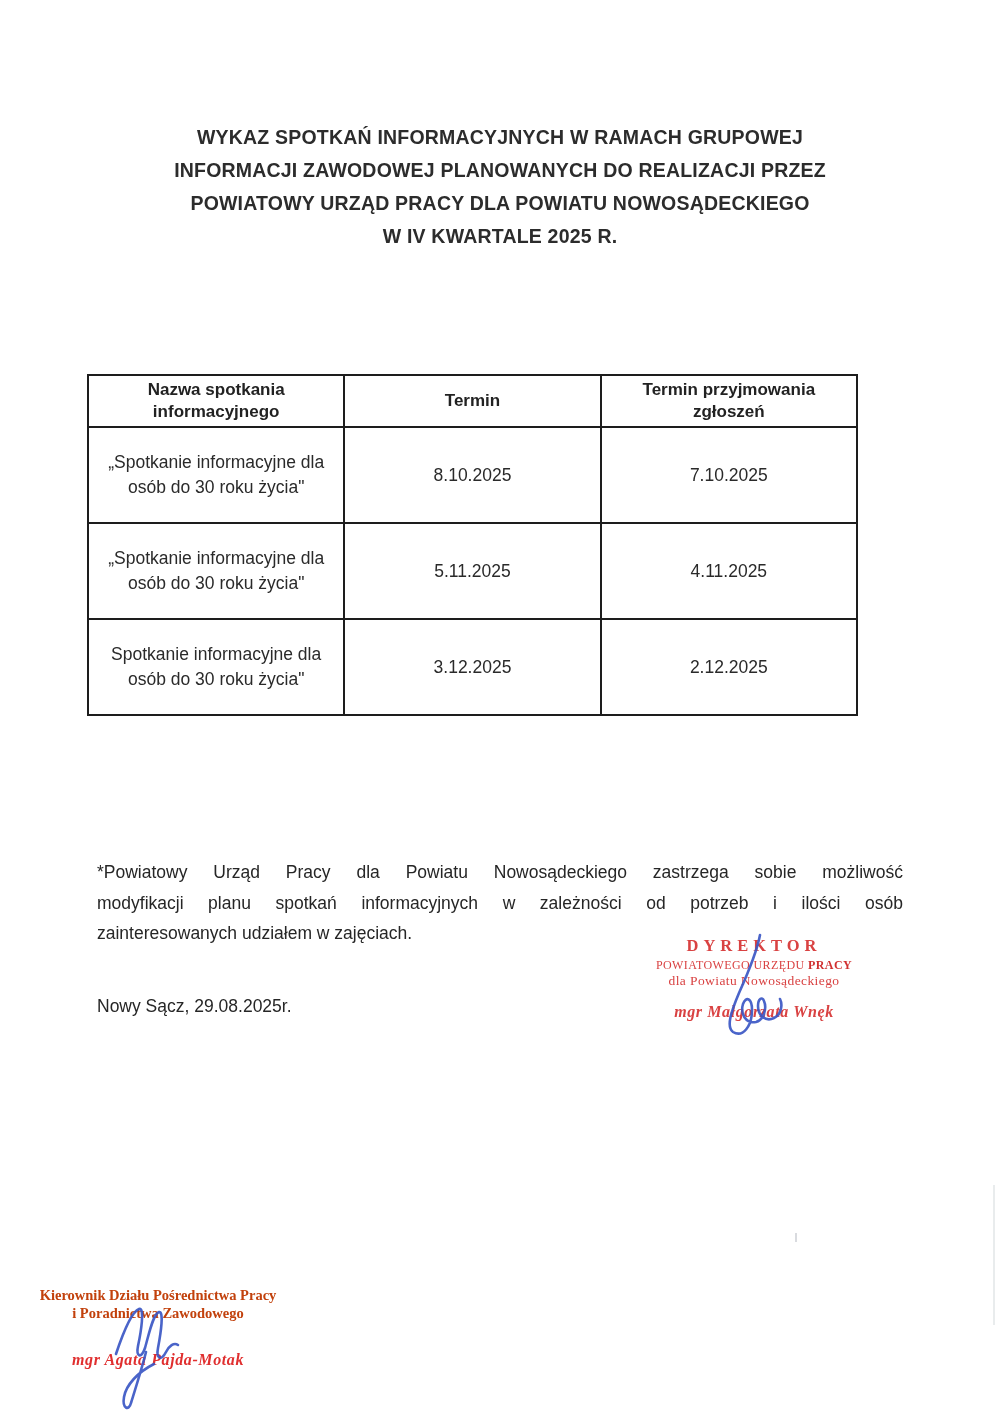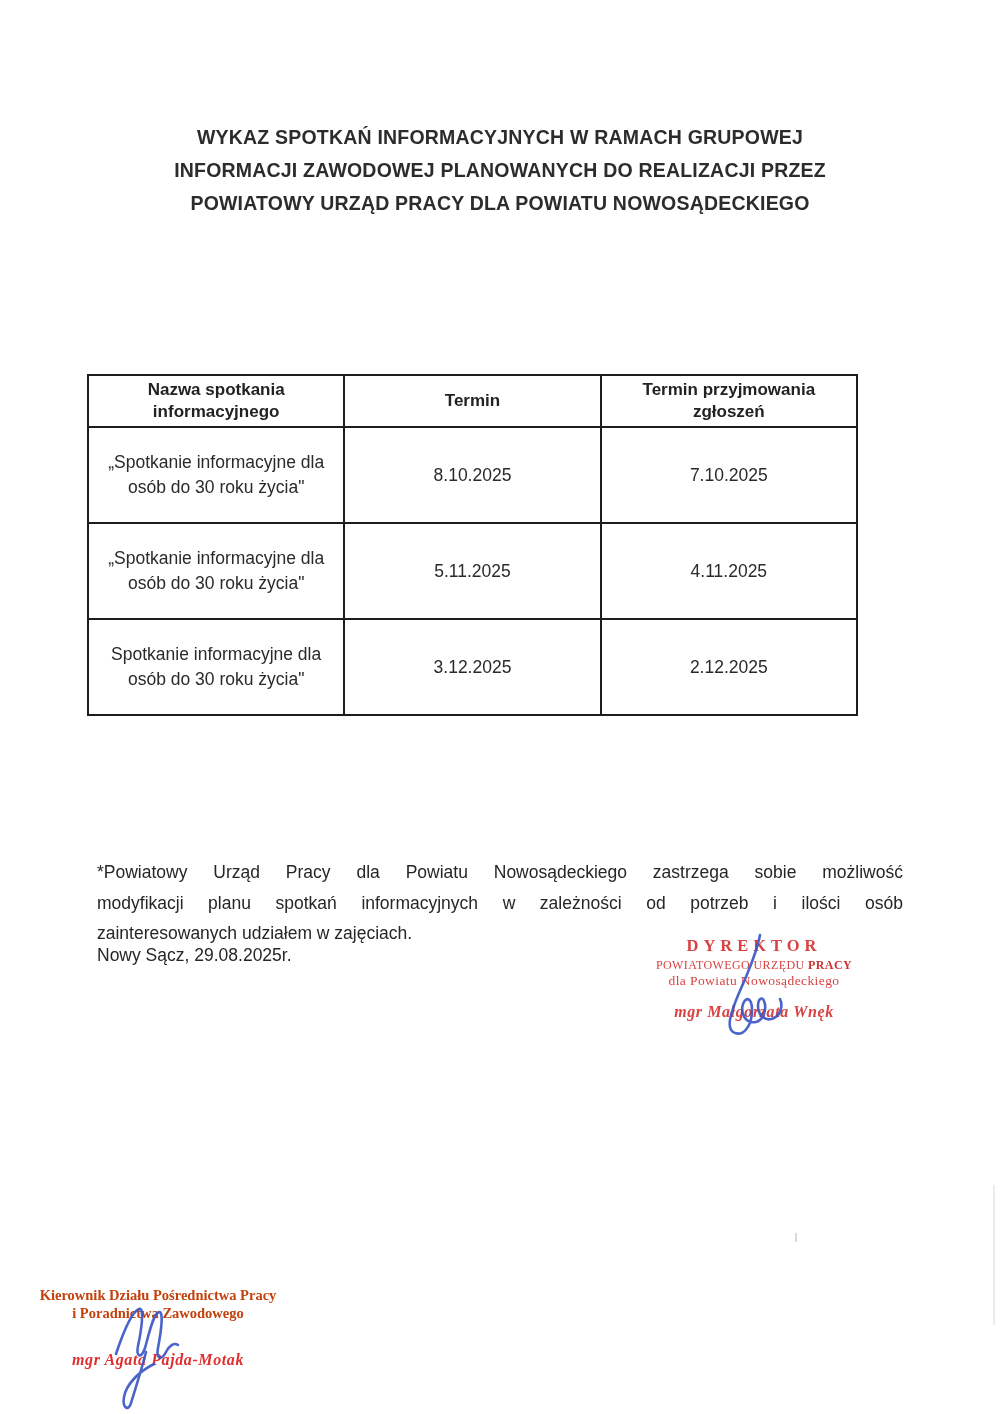--- a/index.html
+++ b/index.html
@@ -40,21 +40,21 @@
   
   .footnote {
     position:absolute; left:97px; top:830px; width:806px;
     font-size:17.5px; line-height:30.5px; color:#262626;margin-top:27px;
   }
   .footnote .jline { display:block; text-align:justify; text-align-last:justify; }
   .footnote .lastline { display:block; text-align:left; }
 
   
   .dateline {
-    position:absolute; left:97px; top:945px;
+    position:absolute; left:97px; top:996px;
     font-size:17.5px; color:#262626;
   }
 
   
   .stamp { font-family:"Liberation Serif", serif; color:#d94242; }
   .director-stamp { position:absolute; left:626px; top:936px; width:256px; text-align:center; }
   .ds-l1 { font-size:16.5px; letter-spacing:5px; font-weight:600; }
   .ds-l2 { font-size:12px; margin-top:2px; letter-spacing:0.4px; }
   .ds-l2 .heavy { font-weight:bold; color:#d03030; }
   .ds-l3 { font-size:13.5px; letter-spacing:0.4px; }
@@ -80,20 +80,21 @@
 </style>
 </head>
 <body>
 
 <div class="page">
 
   <div class="title">
     <div>WYKAZ SPOTKAŃ INFORMACYJNYCH W RAMACH GRUPOWEJ</div>
     <div>INFORMACJI ZAWODOWEJ PLANOWANYCH DO REALIZACJI PRZEZ</div>
     <div>POWIATOWY URZĄD PRACY DLA POWIATU NOWOSĄDECKIEGO</div>
+    <div>W IV KWARTALE 2025 R.</div>
   </div>
 
   <table class="meetings-table">
     <thead>
       <tr>
         <th>Nazwa spotkania informacyjnego</th>
         <th>Termin</th>
         <th>Termin przyjmowania zgłoszeń</th>
       </tr>
     </thead>

